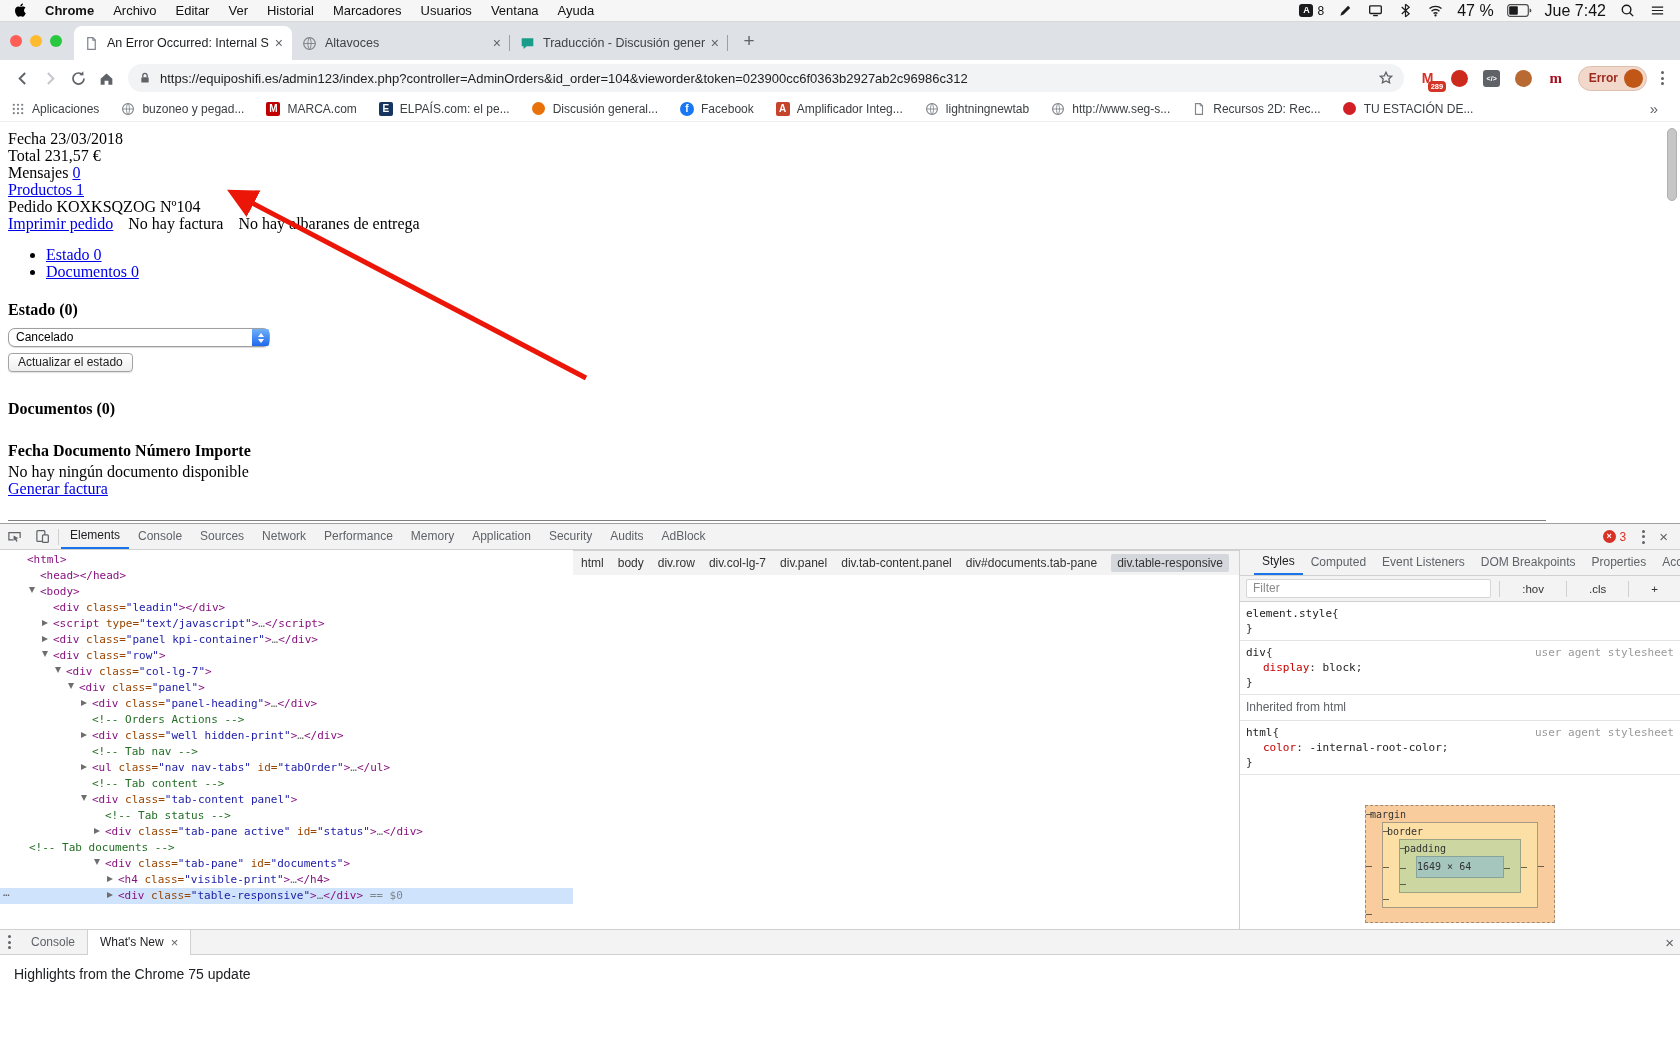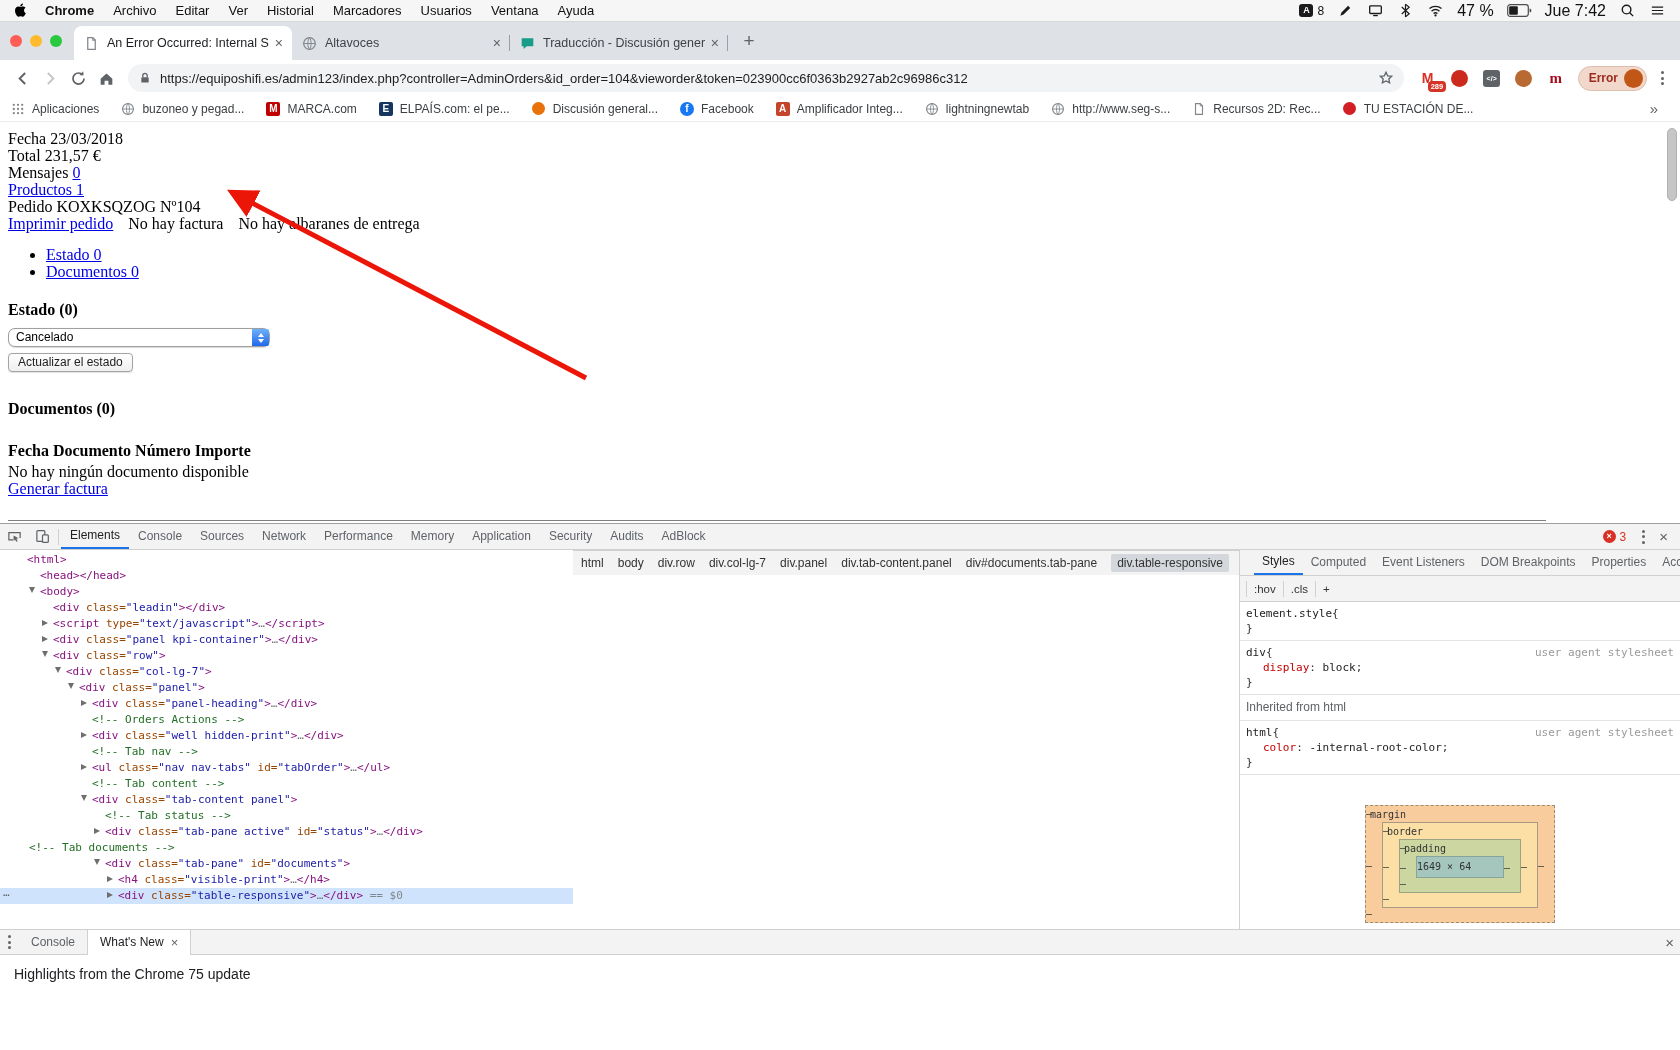--- a/index.html
+++ b/index.html
@@ -114,21 +114,21 @@
 .tk-tag{color:#881280}.tk-attr{color:#994500}.tk-str{color:#1a1aa6}.tk-com{color:#236e25}.tk-ell{color:#737373}.tk-dim{color:#80868b}
 .crumbs{height:25px;background:#f3f3f3;border-top:1px solid #d0d0d0;display:flex;align-items:center;padding-left:8px;flex:0 0 auto}
 .crumb{margin-right:14px;color:#333;white-space:nowrap}
 .crumb.on{background:#d4d7db;padding:2px 6px;border-radius:2px;margin-right:10px}
 .dtside{flex:1;display:flex;flex-direction:column;min-width:0;background:#fff}
 .sidetabs{height:26px;background:#f3f3f3;border-bottom:1px solid #d0d0d0;display:flex;padding-left:14px;flex:0 0 auto;white-space:nowrap;overflow:hidden}
 .sidetab{padding:0 8px;height:25px;line-height:25px;color:#5f6368}
 .sidetab.on{color:#202124;border-bottom:2px solid #1a73e8;line-height:23px}
 .filterrow{height:26px;background:#f3f3f3;border-bottom:1px solid #d0d0d0;display:flex;align-items:center;padding-left:6px;flex:0 0 auto}
 .finput{flex:1;height:19px;background:#fff;border:1px solid #d6d6d6;border-radius:2px;margin-right:8px;padding:0 6px;font-size:12px;color:#8a8a8a;line-height:17px}
-.ftoggle{padding:0 7px;color:#333;border-left:1px solid #d0d0d0;height:16px;line-height:16px;font-size:11.5px}
+.ftoggle{padding:0 22px;color:#333;border-left:1px solid #d0d0d0;height:16px;line-height:16px;font-size:11.5px}
 .rules{font:11px/15px "DejaVu Sans Mono",monospace;color:#303030}
 .rule{padding:4px 6px;border-bottom:1px solid #e3e3e3}
 .rline{display:flex}
 .rsel{color:#222}
 .origin{margin-left:auto;color:#9a9a9a;padding-left:10px;white-space:nowrap}
 .rprop{padding-left:17px}
 .pname{color:#c80000}
 .pval{color:#222}
 .rheader{padding:5px 6px;color:#5f6368;border-bottom:1px solid #e3e3e3;font-family:"Liberation Sans",sans-serif;font-size:12px}
 
@@ -537,20 +537,21 @@
     <div class="dtside">
       <div class="sidetabs" id="sideTabs">
           <span class="sidetab on">Styles</span>
           <span class="sidetab">Computed</span>
           <span class="sidetab">Event Listeners</span>
           <span class="sidetab">DOM Breakpoints</span>
           <span class="sidetab">Properties</span>
           <span class="sidetab">Accessibility</span>
         </div>
       <div class="filterrow">
+        <div class="finput">Filter</div>
         <span class="ftoggle">:hov</span>
         <span class="ftoggle">.cls</span>
         <span class="ftoggle">+</span>
       </div>
       <div class="rules" id="rules">
           <div class="rule">
             <div class="rline">
               <span class="rsel">element.style</span>
               <span> {</span>
             </div>

